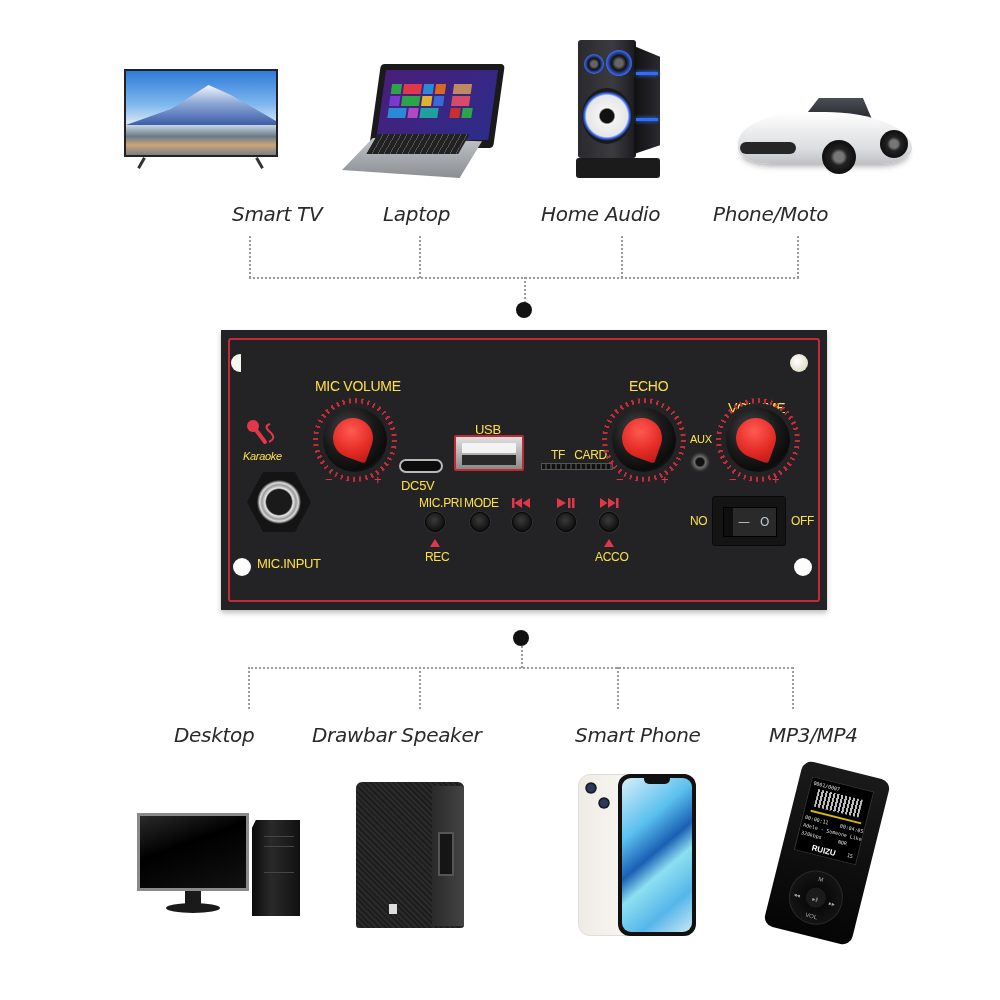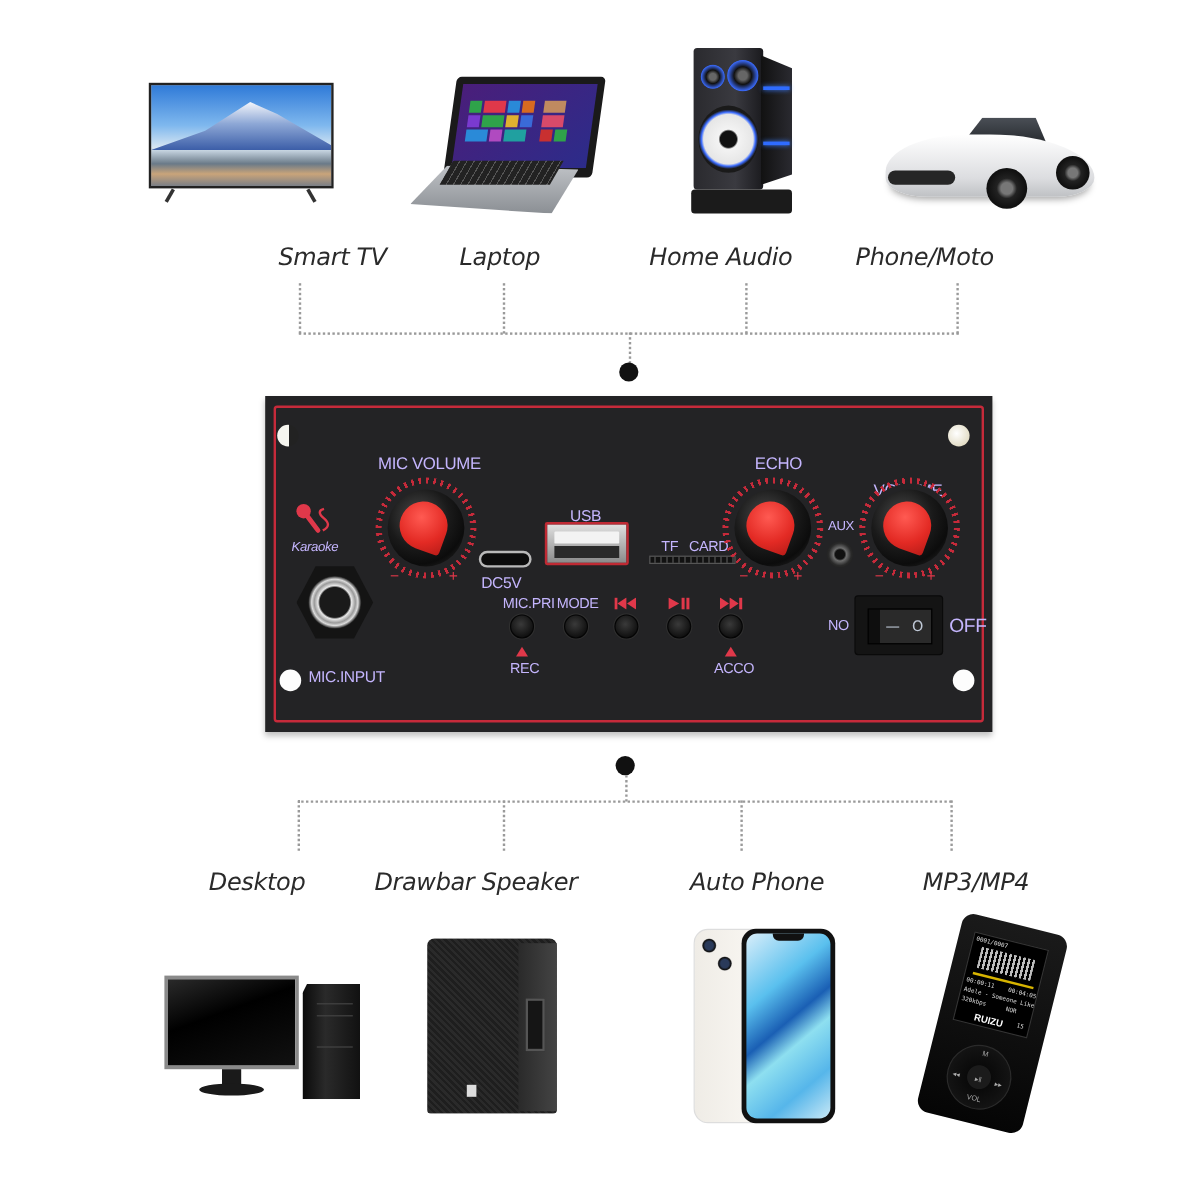--- a/index.html
+++ b/index.html
@@ -30,21 +30,21 @@
     background: #232325;
     box-shadow: 0 3px 5px rgba(0,0,0,0.25);
   }
   .panel-border {
     position: absolute; left: 7px; top: 8px; right: 7px; bottom: 8px;
     border: 2px solid #c62a3a; border-radius: 3px;
   }
   .hole { position: absolute; width: 18px; height: 18px; border-radius: 50%; background: #fdfdfd; }
   .hole.half { background: linear-gradient(90deg, #f6f6f0 55%, #222 55%); }
 
-  .red-txt { position: absolute; color: #c4b5fd; font-family: "Liberation Sans", sans-serif; font-size: 13px; white-space: nowrap; letter-spacing: -0.3px; }
+  .red-txt { position: absolute; color: #fde047; font-family: "Liberation Sans", sans-serif; font-size: 13px; white-space: nowrap; letter-spacing: -0.3px; }
 
   
   .display {
     position: absolute; left: 178px; top: 30px; width: 220px; height: 44px;
     background: linear-gradient(180deg, #6a1018 0%, #3a0a0e 100%);
     border: 1px solid #7d1822; border-radius: 2px;
   }
   .display-inner {
     position: absolute; left: 30px; top: 4px; width: 168px; height: 34px;
     background: #120405;
@@ -432,36 +432,36 @@
   <div class="tri" style="left:383px; top:209px;"></div>
   <span class="red-txt" style="left:374px; top:220px; font-size:12px;">ACCO</span>
 
   <span class="red-txt" style="left:469px; top:184px; font-size:12px;">NO</span>
   <div class="switch-frame">
     <div class="switch-rocker">
       <span class="sym" style="left:14px;">—</span>
       <span class="sym" style="left:36px;">O</span>
     </div>
   </div>
-  <span class="red-txt" style="left:570px; top:184px; font-size:16px;text-align:right;">OFF</span>
+  <span class="red-txt" style="left:570px; top:184px; font-size:12px;text-align:right;">OFF</span>
 </div>
 
 <div>
   <div class="hub" style="left:513px; top:630px;"></div>
   <div class="dot-v" style="left:521px; top:646px; height:22px;"></div>
   <div class="dot-h" style="left:248px; top:667px; width:545px;"></div>
   <div class="dot-v" style="left:248px; top:667px; height:42px;"></div>
   <div class="dot-v" style="left:419px; top:667px; height:42px;"></div>
   <div class="dot-v" style="left:617px; top:667px; height:42px;"></div>
   <div class="dot-v" style="left:792px; top:667px; height:42px;"></div>
 </div>
 
 <div class="dev-label" style="left:174px; top:723px;">Desktop</div>
 <div class="dev-label" style="left:312px; top:723px;">Drawbar Speaker</div>
-<div class="dev-label" style="left:575px; top:723px;">Auto Phone</div>
+<div class="dev-label" style="left:575px; top:723px;">Smart Phone</div>
 <div class="dev-label" style="left:769px; top:723px;">MP3/MP4</div>
 
 <div>
   <div class="monitor"></div>
   <div class="mon-neck"></div>
   <div class="mon-base"></div>
   <div class="tower"></div>
   <div class="tower-slot" style="top:836px;"></div>
   <div class="tower-slot" style="top:846px;"></div>
   <div class="tower-slot" style="top:872px;"></div>

